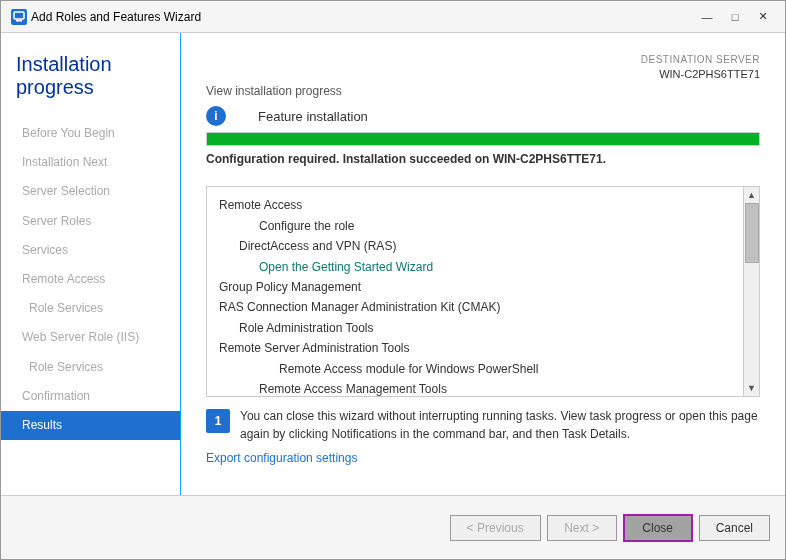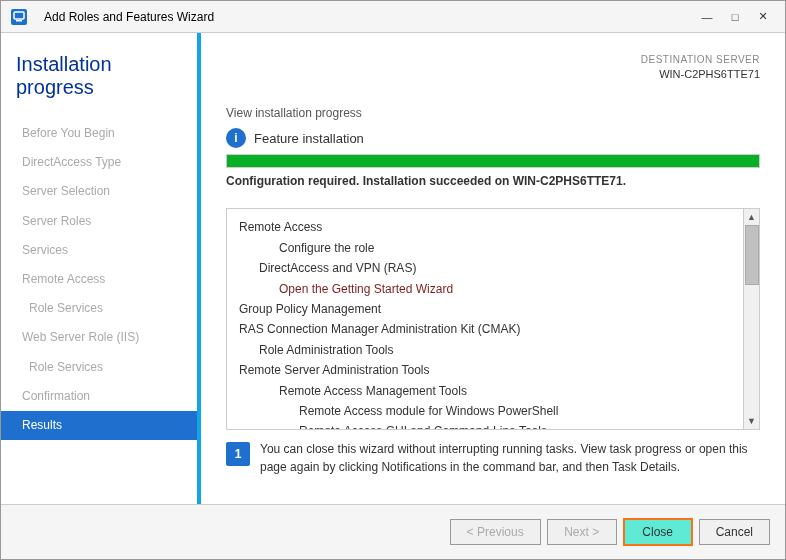--- a/index.html
+++ b/index.html
@@ -27,21 +27,21 @@
       border-bottom: 1px solid #ccc;
       padding: 6px 10px;
       display: flex;
       align-items: center;
       justify-content: space-between;
       height: 32px;
     }
     .titlebar-left {
       display: flex;
       align-items: center;
-      gap: 17px;
+      gap: 4px;
     }
     .titlebar-icon {
       width: 16px;
       height: 16px;
       background: #1e6fce;
       display: flex;
       align-items: center;
       justify-content: center;
       border-radius: 2px;
     }
@@ -71,23 +71,23 @@
     }
 
     .content {
       display: flex;
       flex: 1;
       overflow: hidden;
     }
 
     
     .sidebar {
-      width: 200px;
+      width: 180px;
       background: #fff;
-      border-right: 4px solid #0ea5e9;
+      border-right: 1px solid #0ea5e9;
       padding-top: 10px;
     }
     .sidebar-heading {
       font-size: 20px;
       color: #003399;
       font-weight: 300;
       padding: 10px 15px 20px 15px;
     }
     .sidebar-item {
       padding: 5px 21px;
@@ -113,21 +113,21 @@
       flex: 1;
       padding: 20px 25px;
       overflow: hidden;
       display: flex;
       flex-direction: column;
     }
     .dest-server {
       text-align: right;
       font-size: 11px;
       color: #555;
-      margin-bottom: 24px;
+      margin-bottom: 2px;
       line-height: 1.4;
     }
     .dest-server .label {
       color: #888;
       font-size: 10px;
       letter-spacing: 0.05em;
     }
     .dest-server .name {
       font-size: 11px;
       color: #333;
@@ -157,20 +157,21 @@
       display: flex;
       align-items: center;
       justify-content: center;
       font-size: 12px;
       font-weight: bold;
       flex-shrink: 0;
     }
     .feature-label {
       font-size: 13px;
       color: #333;
+      margin-left: 24px;
     }
     .progress-bar-container {
       height: 14px;
       background: #e0e0e0;
       border: 1px solid #ccc;
       margin-bottom: 6px;
     }
     .progress-bar-fill {
       height: 100%;
       background: #06b025;
@@ -228,21 +229,21 @@
       position: absolute;
       top: 0;
       left: 1px;
       border: 1px solid #aaa;
     }
 
     .result-item { padding-left: 0; }
     .result-item.indent1 { padding-left: 20px; }
     .result-item.indent2 { padding-left: 40px; }
     .result-item.indent3 { padding-left: 60px; }
-    .result-link { color: #7f1d1d; cursor: pointer; text-decoration: none; text-align: center; }
+    .result-link { color: #0f766e; cursor: pointer; text-decoration: none; text-align: center; }
 
     .notification-row {
       display: flex;
       align-items: flex-start;
       gap: 10px;
       margin-top: 10px;
       margin-bottom: 8px;
     }
     .notif-badge {
       width: 24px;
@@ -274,35 +275,35 @@
 
     
     .footer {
       border-top: 1px solid #ccc;
       padding: 10px 15px;
       display: flex;
       justify-content: flex-end;
       align-items: center;
       gap: 6px;
       background: #f5f5f5;
-      height: 55px;
+      height: 64px;
     }
     .footer-btn {
       padding: 5px 16px;
       font-size: 12px;
       border: 1px solid #999;
       background: #f0f0f0;
       cursor: pointer;
       color: #333;
       min-width: 70px;
       text-align: center;
     }
     .footer-btn.primary {
-      background: #5eead4;
-      border: 2px solid #f97316;
+      background: #a3a3a3;
+      border: 2px solid #a21caf;
     }
     .footer-btn.disabled {
       color: #aaa;
       cursor: default;
     }
   </style>
 </head>
 <body>
 
 <div class="window">
@@ -322,21 +323,21 @@
       <button class="titlebar-btn">□</button>
       <button class="titlebar-btn close">✕</button>
     </div>
   </div>
 
   <div class="content">
 
     <div class="sidebar">
       <div class="sidebar-heading">Installation progress</div>
       <div class="sidebar-item disabled">Before You Begin</div>
-      <div class="sidebar-item disabled">DirectAccess Type</div>
+      <div class="sidebar-item disabled">Installation Next</div>
       <div class="sidebar-item disabled">Server Selection</div>
       <div class="sidebar-item disabled">Server Roles</div>
       <div class="sidebar-item disabled">Services</div>
       <div class="sidebar-item disabled">Remote Access</div>
       <div class="sidebar-item disabled sub">Role Services</div>
       <div class="sidebar-item disabled">Web Server Role (IIS)</div>
       <div class="sidebar-item disabled sub">Role Services</div>
       <div class="sidebar-item disabled">Confirmation</div>
       <div class="sidebar-item active">Results</div>
     </div>
@@ -363,38 +364,39 @@
       <div class="results-box">
         <div class="results-content">
           <div class="result-item">Remote Access</div>
           <div class="result-item indent2">Configure the role</div>
           <div class="result-item indent1">DirectAccess and VPN (RAS)</div>
           <div class="result-item indent2"><a class="result-link">Open the Getting Started Wizard</a></div>
           <div class="result-item">Group Policy Management</div>
           <div class="result-item">RAS Connection Manager Administration Kit (CMAK)</div>
           <div class="result-item indent1">Role Administration Tools</div>
           <div class="result-item">Remote Server Administration Tools</div>
+          <div class="result-item indent3">Remote Access module for Windows PowerShell</div>
           <div class="result-item indent2">Remote Access Management Tools</div>
-          <div class="result-item indent3">Remote Access module for Windows PowerShell</div>
           <div class="result-item indent3">Remote Access GUI and Command-Line Tools</div>
         </div>
         <div class="results-scrollbar">
           <button class="scroll-btn">▲</button>
           <div class="scroll-track">
             <div class="scroll-thumb"></div>
           </div>
           <button class="scroll-btn">▼</button>
         </div>
       </div>
 
       <div class="notification-row">
         <div class="notif-badge">1</div>
         <div class="notif-text">You can close this wizard without interrupting running tasks. View task progress or open this page again by clicking Notifications in the command bar, and then Task Details.</div>
       </div>
 
+      <a class="export-link">Export configuration settings</a>
     </div>
   </div>
 
   <div class="footer">
     <button class="footer-btn disabled">&lt; Previous</button>
     <button class="footer-btn disabled">Next &gt;</button>
     <button class="footer-btn primary">Close</button>
     <button class="footer-btn">Cancel</button>
   </div>
 </div>

